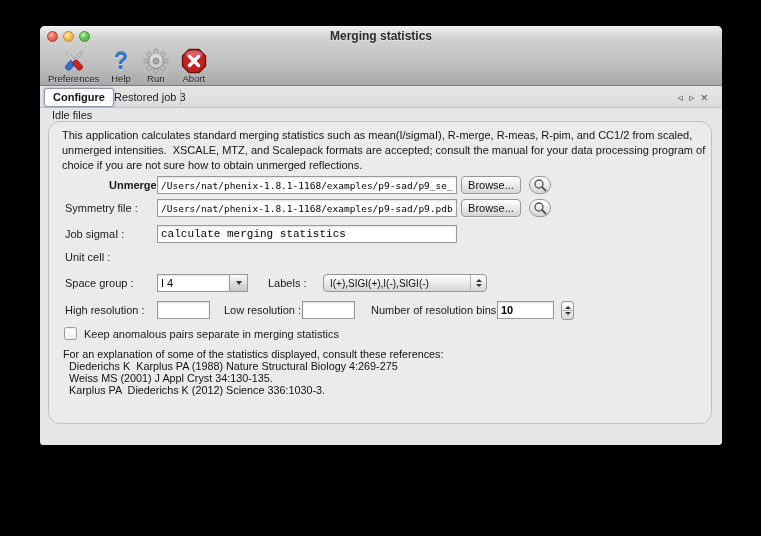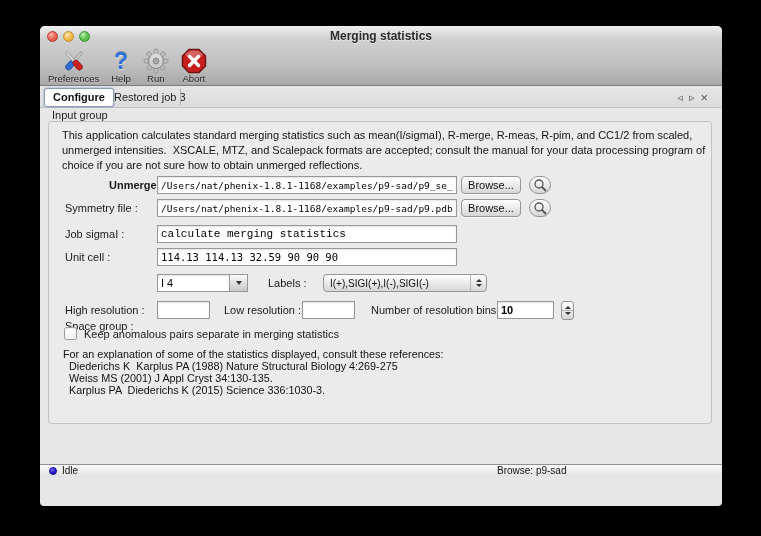--- a/index.html
+++ b/index.html
@@ -1,18 +1,18 @@
 <!DOCTYPE html>
 <html><head>
 <meta charset="utf-8">
 <style>
   html,body{margin:0;padding:0;background:#000;}
   .stage{position:relative;width:761px;height:536px;background:#000;overflow:hidden;
          font-family:"Liberation Sans",sans-serif;-webkit-font-smoothing:antialiased;}
-  .window{position:absolute;left:40px;top:26px;width:682px;height:480px;
+  .window{position:absolute;left:40px;top:26px;width:682px;height:419px;
           border-radius:5px 5px 4px 4px;background:#e7e7e7;
           box-shadow:0 14px 40px rgba(0,0,0,.75);overflow:hidden;}
   
   .chrome{position:absolute;left:0;top:0;width:682px;height:60px;
           background:linear-gradient(#f0f0f0,#d2d2d2 20%,#bdbdbd 70%,#a8a8a8);
           border-bottom:1px solid #7d7d7d;box-sizing:border-box;}
   .titlebar{position:absolute;left:0;top:0;width:682px;height:21px;}
   .title{width:100%;text-align:center;line-height:21px;font-size:12px;font-weight:600;
          color:#2b2b2b;text-shadow:0 1px 0 rgba(255,255,255,.5);}
   .light{position:absolute;top:5px;width:11px;height:11px;border-radius:50%;box-sizing:border-box;}
@@ -32,21 +32,21 @@
               border:1px solid #8f9bb0;border-radius:3px;font-size:11px;font-weight:bold;color:#111;
               line-height:17px;box-shadow:0 0 2px rgba(90,130,200,.8);}
   .tab-idle{position:absolute;left:66px;top:2px;height:17px;padding:0 8px;font-size:11px;color:#222;line-height:19px;}
   .tabsep{position:absolute;left:140px;top:3px;width:1px;height:16px;background:#b0b0b0;}
   .tabnav{position:absolute;right:14px;top:0;height:22px;display:flex;align-items:center;gap:6px;
           font-size:11px;color:#555;}
   
   .content{position:absolute;left:0;top:82px;width:682px;height:356px;background:#e7e7e7;}
   .sectionlabel{position:absolute;left:12px;top:1px;font-size:11px;color:#222;}
   .groupbox{position:absolute;left:8px;top:13px;width:664px;height:303px;background:#ebebeb;
-            border:1px solid #c2c2c2;border-radius:4px;box-sizing:border-box;}
+            border:1px solid #c2c2c2;border-radius:12px;box-sizing:border-box;}
   .desc{position:absolute;left:13px;top:6px;width:650px;font-size:11px;line-height:15px;
         color:#151515;white-space:pre-wrap;}
   .row{position:absolute;left:0;width:664px;height:19px;}
   .flabel{position:absolute;font-size:11px;color:#1a1a1a;line-height:18px;}
   .bold{font-weight:bold;}
   .field{position:absolute;height:18px;box-sizing:border-box;border:1px solid #989898;background:#fff;
          padding:1px 3px;font-size:11px;color:#000;border-radius:0;outline:none;
          box-shadow:inset 0 1px 2px rgba(0,0,0,.12);}
   .mono-path{font-family:"DejaVu Sans Mono",monospace;font-size:9.5px;}
   .mono-courier{font-family:"Liberation Mono",monospace;font-size:11px;}
@@ -165,21 +165,21 @@
       <div class="tab-idle">Restored job 3</div>
       <div class="tabsep"></div>
       <div class="tabnav">
         <span>◃</span>
         <span>▹</span>
         <span style="font-size:13px;line-height:11px;">×</span>
       </div>
     </div>
 
     <div class="content">
-      <div class="sectionlabel">Input group</div>
+      <div class="sectionlabel">Idle files</div>
 
       <div class="groupbox">
         <div class="desc">This application calculates standard merging statistics such as mean(I/sigmaI), R-merge, R-meas, R-pim, and CC1/2 from scaled, unmerged intensities.  XSCALE, MTZ, and Scalepack formats are accepted; consult the manual for your data processing program of choice if you are not sure how to obtain unmerged reflections.</div>
 
         <div class="row" style="top:54px;">
           <div class="flabel bold" style="left:24px;margin-left:36px;">Unmerged data :</div>
           <input class="field mono-path" style="left: 108px; width: 300px;" value="/Users/nat/phenix-1.8.1-1168/examples/p9-sad/p9_se_w2.s">
           <div class="btn" style="left:412px;width:60px;">Browse...</div>
           <div class="magbtn" style="left:480px;">
             <svg width="15" height="15" viewBox="0 0 15 15">
@@ -201,25 +201,24 @@
           </div>
         </div>
 
         <div class="row" style="top:103px;">
           <div class="flabel" style="left:16px;">Job sigmaI :</div>
           <input class="field mono-courier" style="left: 108px; width: 300px;" value="calculate merging statistics">
         </div>
 
         <div class="row" style="top:126px;">
           <div class="flabel" style="left:16px;">Unit cell :</div>
-          <input class="field mono-sans" style="left: 108px; width: 300px;" value="114.13 114.13 32.59 90 90 90">
         </div>
 
         <div class="row" style="top:152px;">
-          <div class="flabel" style="left:16px;margin-top:43px;">Space group :</div>
+          <div class="flabel" style="left:16px;">Space group :</div>
           <input class="field" style="left: 108px; width: 73px;" value="I 4">
           <div class="combobtn" style="left:181px;">
             <div class="tri-down"></div>
           </div>
           <div class="flabel" style="left:219px;">Labels :</div>
           <div class="popup" style="left:274px;width:164px;">
             <div class="ptext">I(+),SIGI(+),I(-),SIGI(-)</div>
             <div class="parrows">
               <div class="tri-up-s"></div>
                 <div class="tri-dn-s"></div>
@@ -243,21 +242,21 @@
 
         <div class="row" style="top:203px;">
           <div class="checkbox" style="left:15px;top:2px;"></div>
           <div class="flabel" style="left:35px;">Keep anomalous pairs separate in merging statistics</div>
         </div>
 
         <div class="refs">
           <div>For an explanation of some of the statistics displayed, consult these references:</div>
           <div>  Diederichs K  Karplus PA (1988) Nature Structural Biology 4:269-275</div>
           <div>  Weiss MS (2001) J Appl Cryst 34:130-135.</div>
-          <div>  Karplus PA  Diederichs K (2015) Science 336:1030-3.</div>
+          <div>  Karplus PA  Diederichs K (2012) Science 336:1030-3.</div>
         </div>
       </div>
     </div>
 
     <div class="statusbar">
       <div class="statusdot"></div>
       <div class="statustext">Idle</div>
       <div class="projecttext">Browse: p9-sad</div>
     </div>
 

